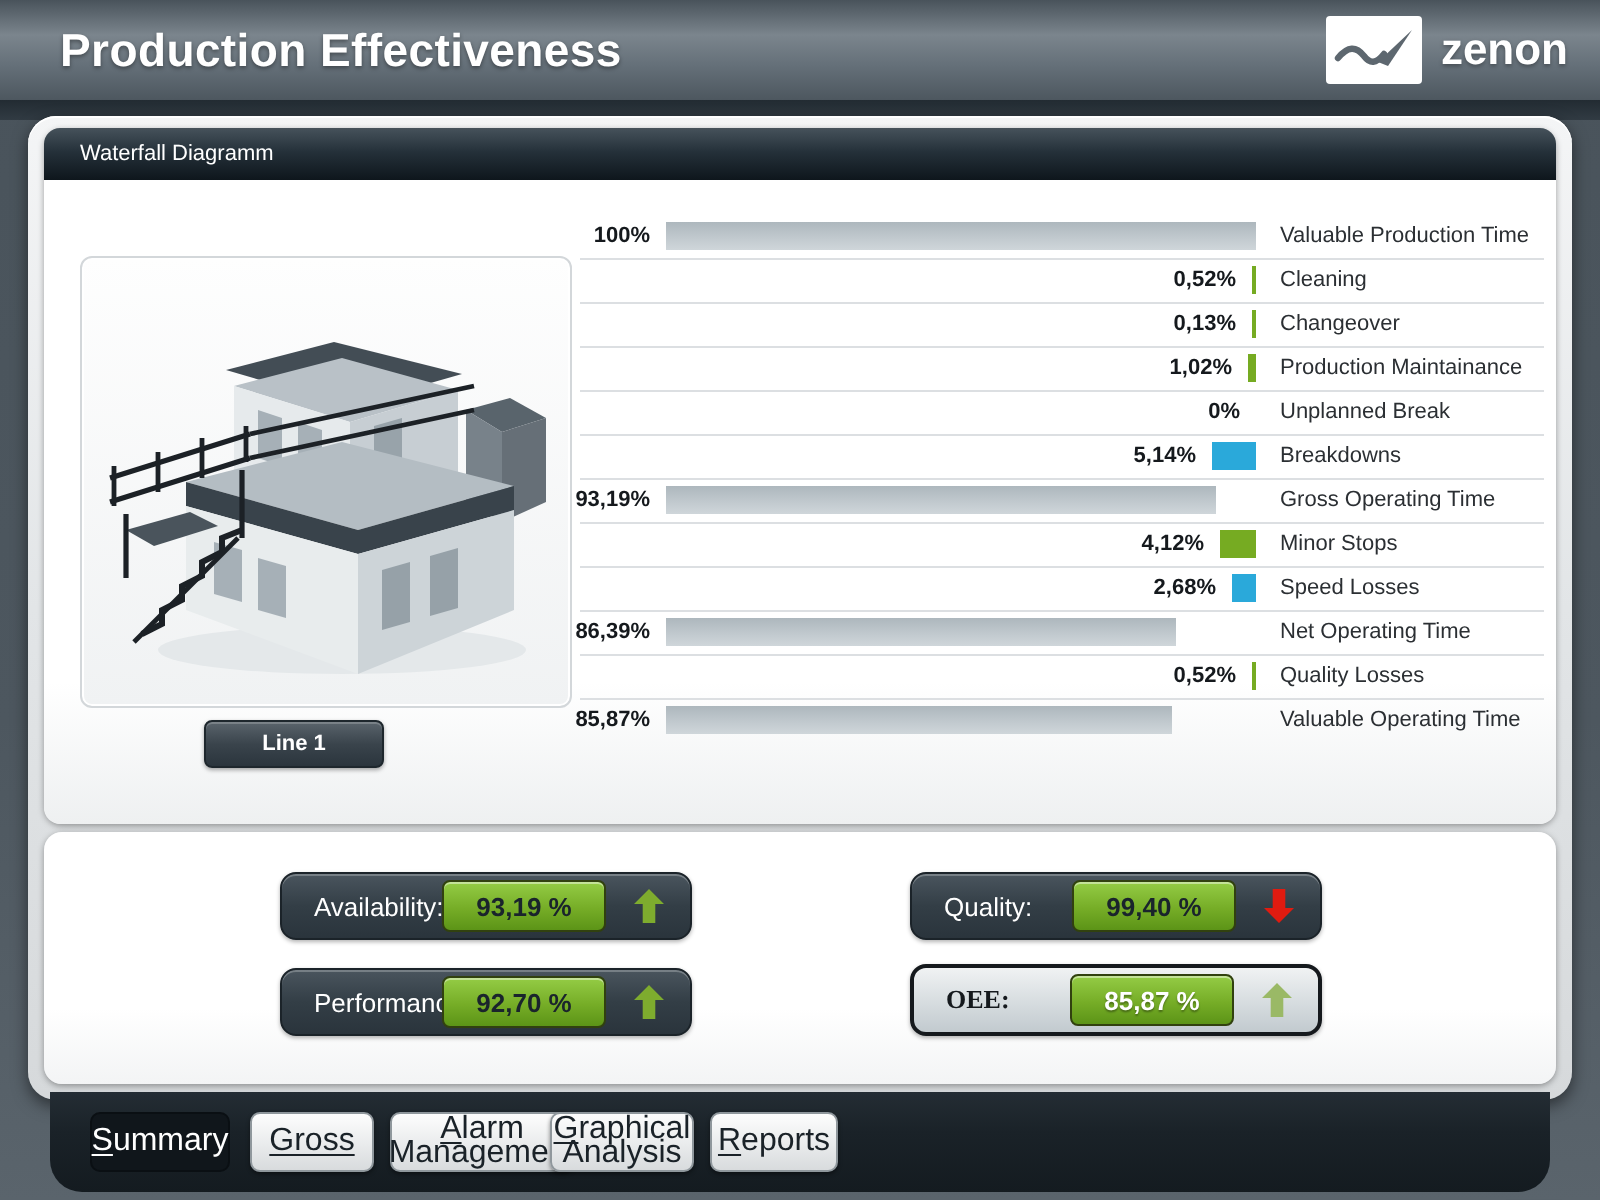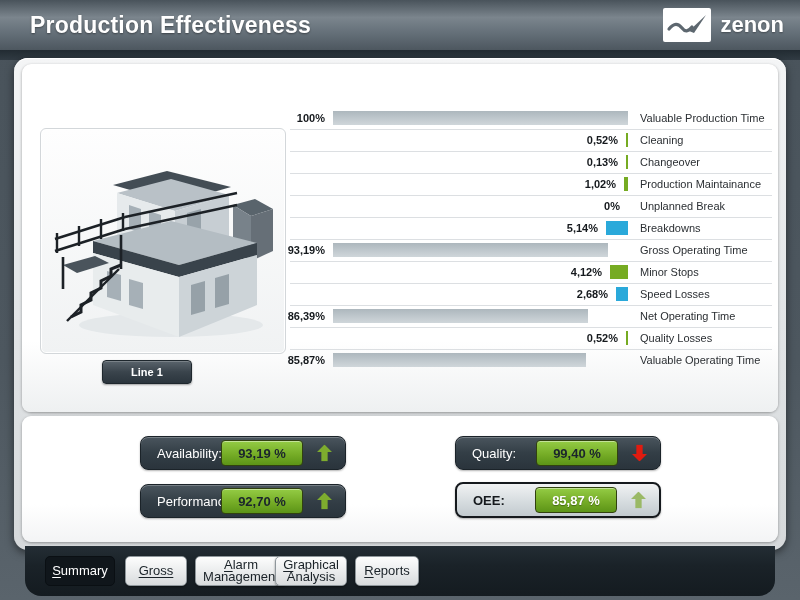--- a/index.html
+++ b/index.html
@@ -66,42 +66,42 @@
     border:1px solid #1b2329;
     box-shadow:inset 0 1px 0 rgba(255,255,255,.25), 0 1px 2px rgba(0,0,0,.3);
   }
   .pill.light{
     background:linear-gradient(180deg,#f0f2f3 0%,#d6dcdf 55%,#c2cacf 100%);
     border:2px solid #15191d;height:36px;
     box-shadow:0 1px 2px rgba(0,0,0,.3);
   }
   .pill-label{position:absolute;left:16px;top:0;height:100%;display:flex;align-items:center;
     font-size:13px;color:#fff;}
-  .pill.light .pill-label{color:#15191d;font-weight:bold;}
+  .pill.light .pill-label{color:#15191d;font-weight:bold;font-family:Liberation Serif, serif;}
   .pill-value{
     position:absolute;right:42px;top:50%;transform:translateY(-50%);width:80px;height:24px;border-radius:4px;
     background:linear-gradient(180deg,#94cc45 0%,#76ad27 55%,#5c9417 100%);
     border:1px solid #31410f;display:flex;align-items:center;justify-content:center;
     font-size:13px;font-weight:bold;color:#1a242c;
     box-shadow:inset 0 1px 0 rgba(255,255,255,.45);
   }
   .pill.light .pill-value{color:#fff;text-shadow:0 1px 1px rgba(0,0,0,.35);}
   .trend{position:absolute;right:13px;top:50%;width:15px;height:17px;
     clip-path:polygon(50% 0,100% 44%,71% 44%,71% 100%,29% 100%,29% 44%,0 44%);}
   .trend.up{transform:translateY(-50%);}
   .trend.down{transform:translateY(-50%) rotate(180deg);}
   .pill.dark .trend.up{background:#7eac2e;}
   .pill.dark .trend.down{background:#e01b10;}
   .pill.light .trend.up{background:#9ab966;}
   
   .tab-band{position:absolute;left:25px;top:546px;width:750px;height:50px;
     border-radius:0 0 16px 16px;
     background:linear-gradient(180deg,#242d34 0%,#1a2228 40%,#141b20 100%);}
   .tab{position:absolute;top:10px;height:30px;border-radius:5px;display:flex;align-items:center;
-    justify-content:center;text-align:center;font-size:13px;line-height:12px;color:#1a2228;
+    justify-content:center;text-align:center;font-size:16px;line-height:12px;color:#1a2228;
     box-sizing:border-box;cursor:pointer;}
   .tab.light{background:linear-gradient(180deg,#fdfdfd 0%,#e9ebec 55%,#d8dbdd 100%);
     border:1px solid #8f979c;box-shadow:0 1px 2px rgba(0,0,0,.45);}
   .tab.active{background:#10161b;color:#fff;border:1px solid #0a0f13;}
   .fbtn{position:absolute;height:26px;border-radius:13px;display:flex;align-items:center;
     justify-content:center;color:#fff;font-size:11px;font-weight:bold;cursor:pointer;
     box-shadow:inset 0 1px 0 rgba(255,255,255,.45), 0 1px 2px rgba(0,0,0,.4);margin-top:44px;}
   .fbtn.green{left:583px;top:16px;width:64px;
     background:linear-gradient(180deg,#a7cf53 0%,#7cab33 50%,#5d9422 100%);border:1px solid #44701a;}
   .fbtn.blue{left:657px;top:16px;width:60px;
@@ -124,20 +124,23 @@
         <path d="M26,23 L43,7 L31,25 Z" fill="#5d676f"></path>
       </svg>
       <span class="brand-name">zenon</span>
     </div>
   </div>
   <div class="dark-strip"></div>
 
   <div class="frame">
 
     <div class="wf-panel">
+      <div class="wf-titlebar">
+        <span>Waterfall Diagramm</span>
+      </div>
       <div class="wf-body">
 
         <div class="machine-box">
           <svg width="242" height="222" viewBox="0 0 242 222">
             <ellipse cx="130" cy="196" rx="92" ry="12" fill="#e4e8ea"></ellipse>
 
             <polygon points="72,56 126,42 190,58 134,74" fill="#434d55"></polygon>
             <polygon points="76,64 130,50 188,66 134,82" fill="#b9c1c7"></polygon>
             <polygon points="76,64 134,82 134,128 76,108" fill="#e6eaec"></polygon>
             <polygon points="134,82 188,66 188,108 134,128" fill="#c7ced3"></polygon>

